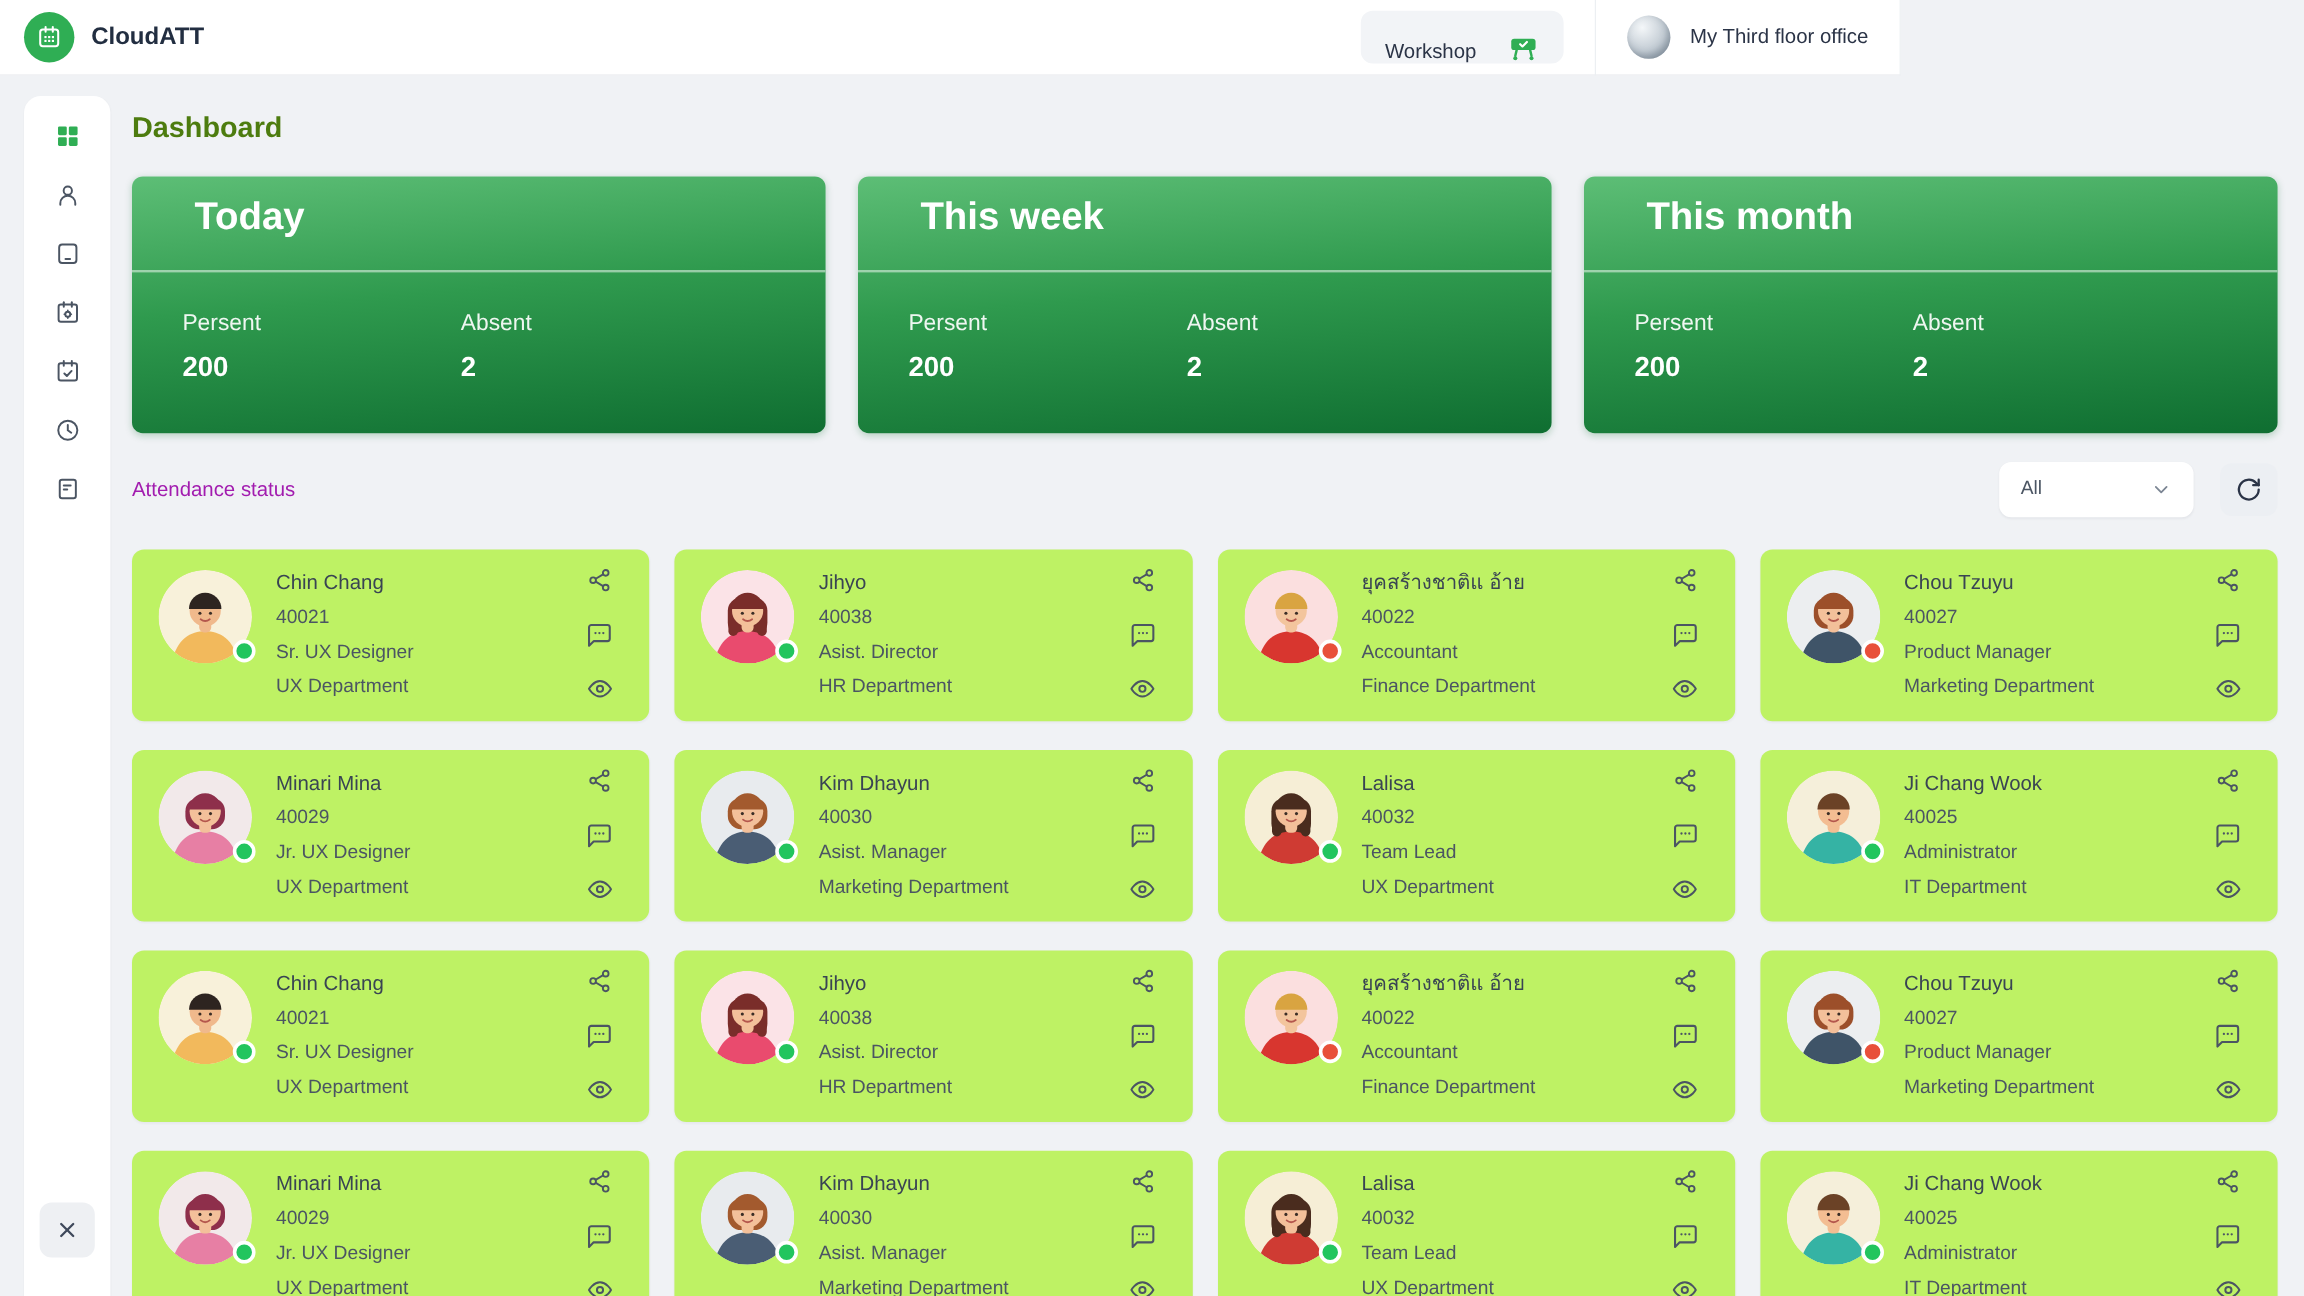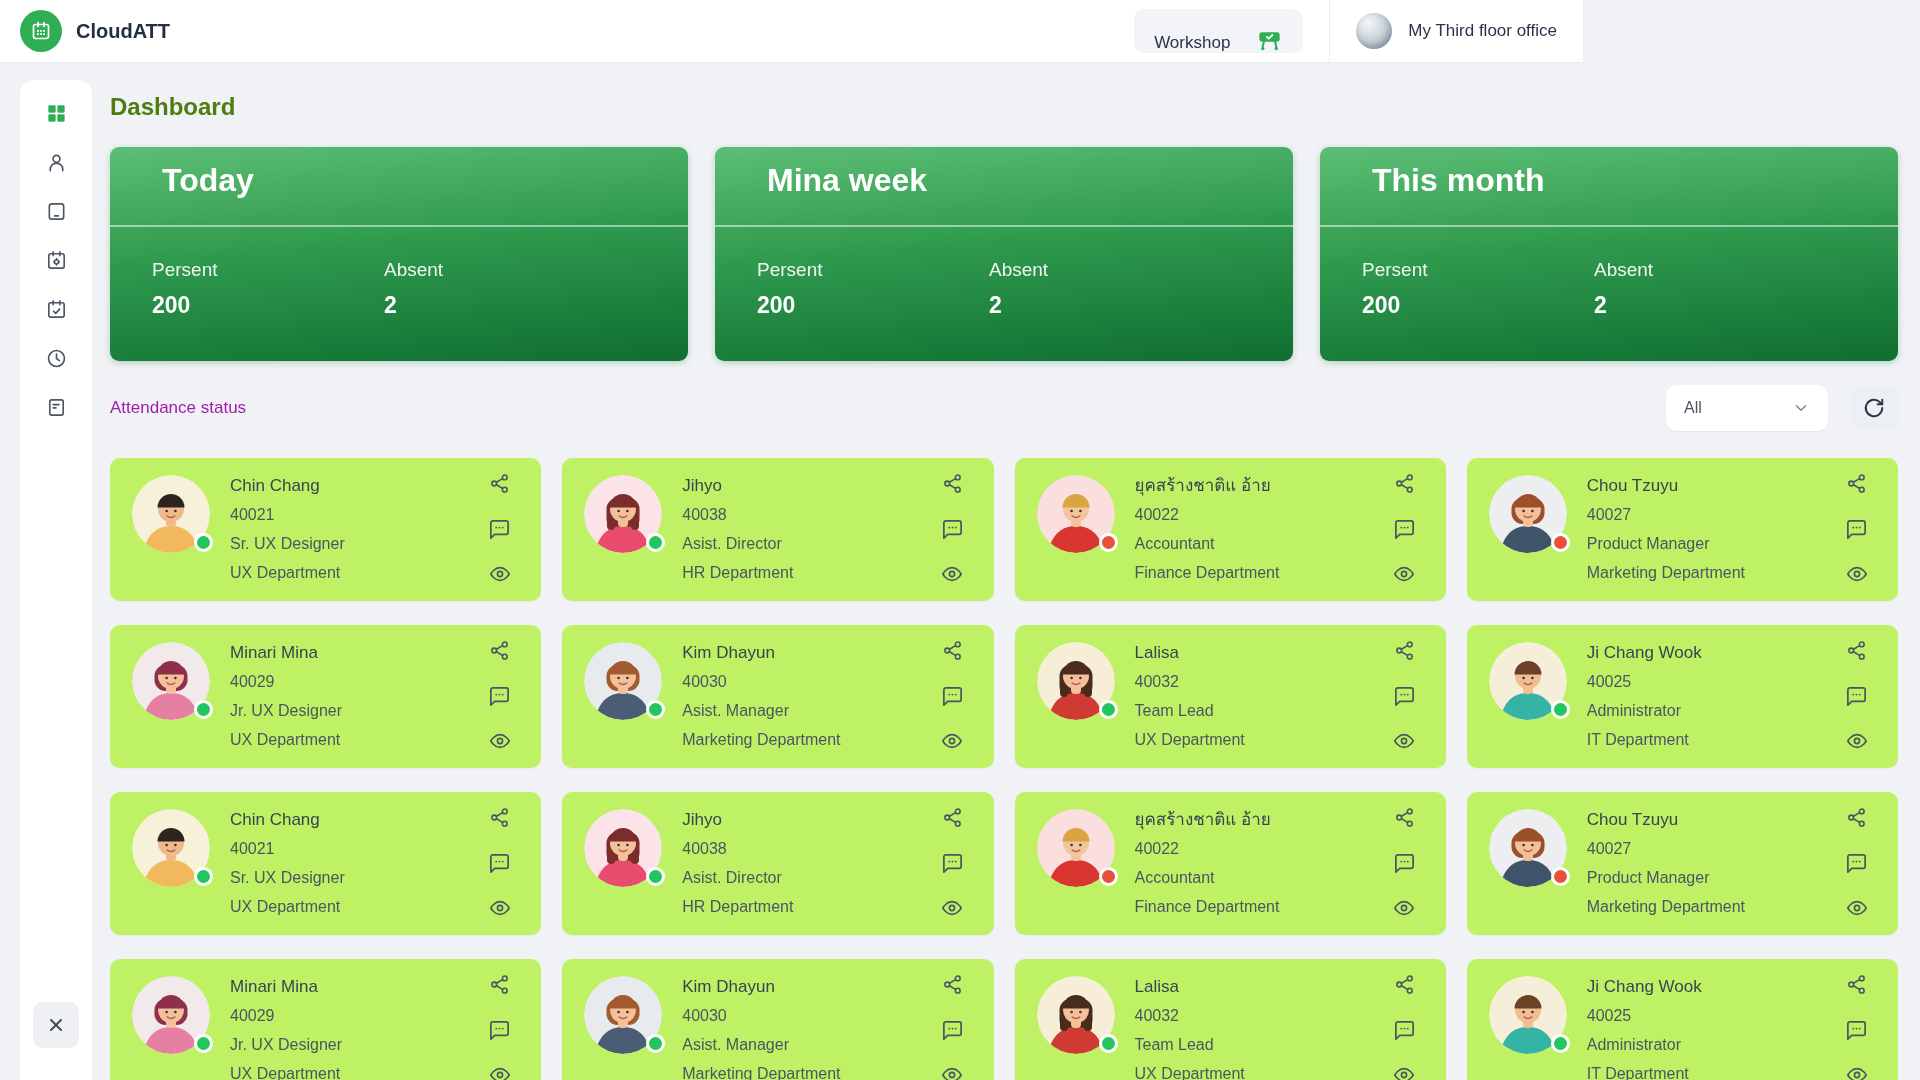--- a/index.html
+++ b/index.html
@@ -198,21 +198,21 @@
           <div class="sum-label">Persent</div>
           <div class="sum-value">200</div>
         </div>
         <div class="sum-col">
           <div class="sum-label">Absent</div>
           <div class="sum-value">2</div>
         </div>
       </div>
     </div>
     <div class="sum-card">
-      <div class="sum-title">Mina week</div>
+      <div class="sum-title">This week</div>
       <div class="sum-divider"></div>
       <div class="sum-stats">
         <div class="sum-col">
           <div class="sum-label">Persent</div>
           <div class="sum-value">200</div>
         </div>
         <div class="sum-col">
           <div class="sum-label">Absent</div>
           <div class="sum-value">2</div>
         </div>

